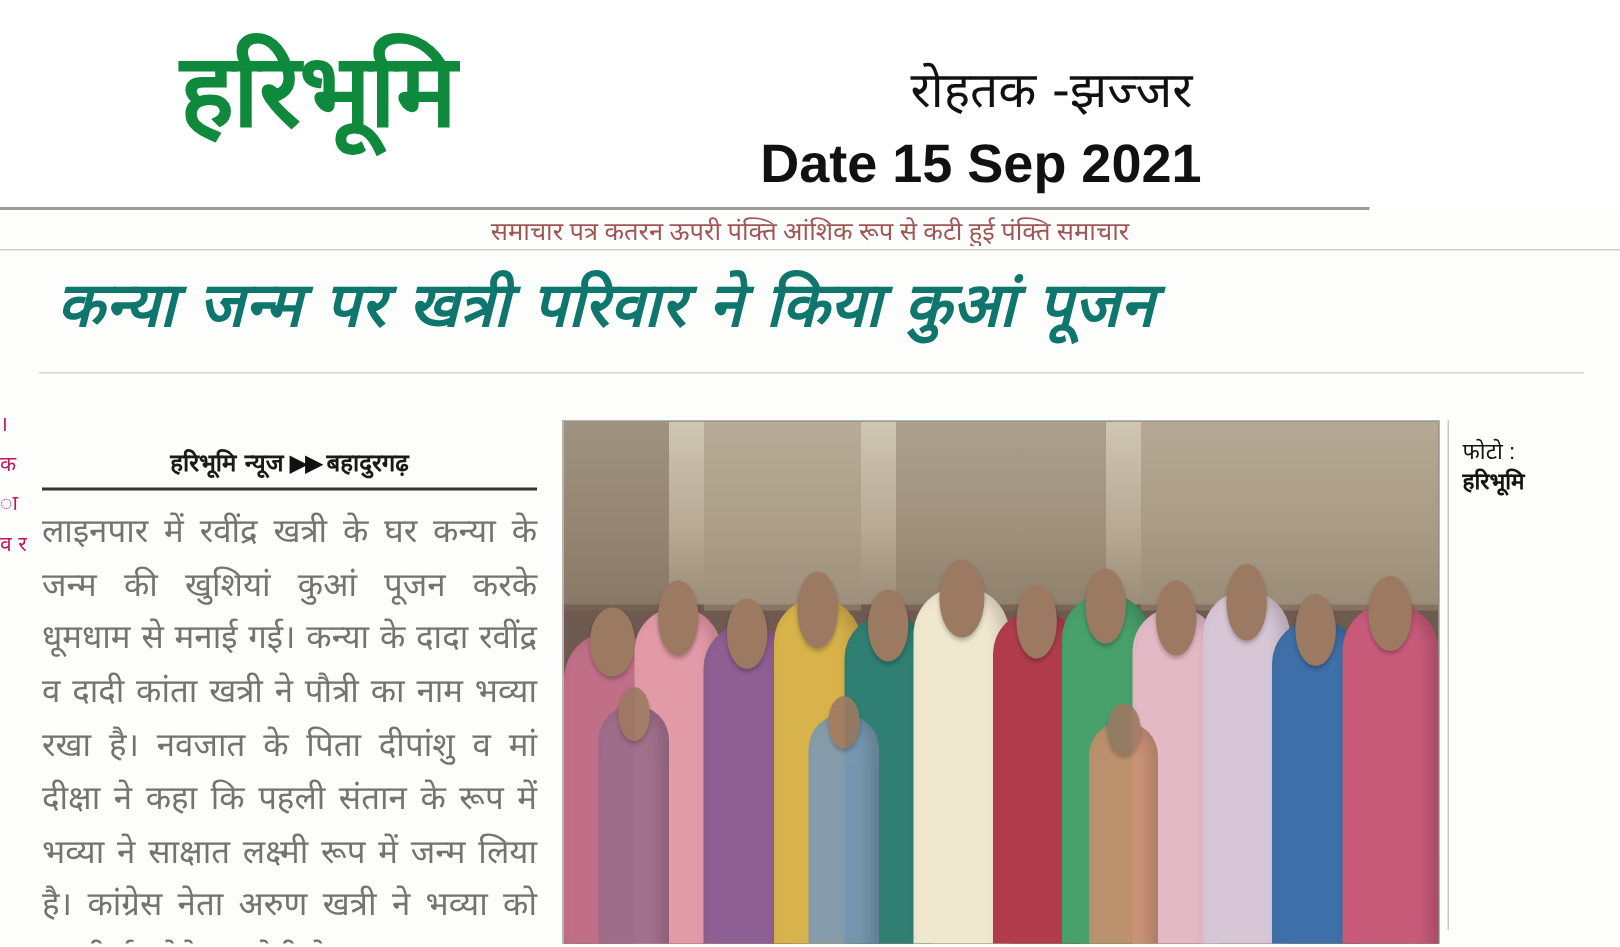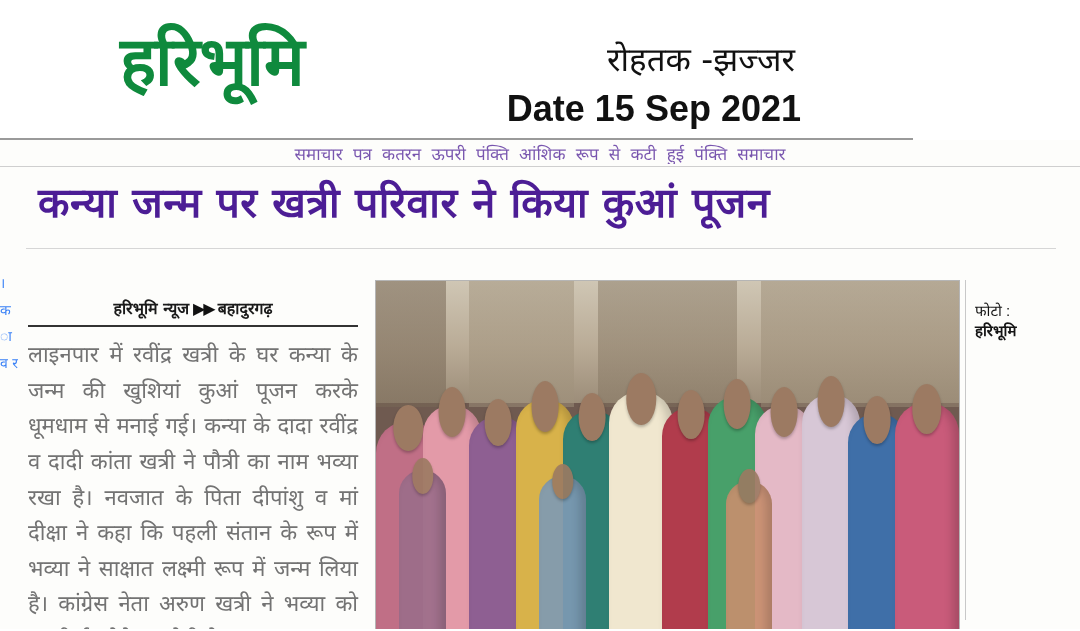--- a/index.html
+++ b/index.html
@@ -58,62 +58,63 @@
     height: 489px;
     background: #fdfdfb;
     overflow: hidden;
   }
   
   .cutoff-strip {
     position: absolute;
     left: 0; top: 2px;
     width: 1080px; height: 22px;
     overflow: hidden;
-    color: #4c1d95;
-    font-family: Liberation Mono, monospace;
+    color: #7f1d1d;
+    font-family: Liberation Serif, serif;
     font-size: 17px;
     text-align: center;
     white-space: nowrap;
     opacity: .75;
   }
   .rule-top {
     position: absolute;
     left: 0; top: 26px;
     width: 1080px;
     border-top: 1px solid #cfcfcf;
   }
 
   .headline {
     position: absolute;
     left: 38px; top: 40px;
     width: 1015px;
     font-family: "DejaVu Sans", sans-serif;
     font-size: 41px;
     font-weight: bold;
-    color: #4c1d95;
+    color: #0f766e;
     letter-spacing: .5px;
     line-height: 1.15;
     white-space: nowrap;
+    font-style: italic;
   }
 
   .hr-under-headline {
     position: absolute;
     left: 26px; top: 108px;
     width: 1030px;
     border-top: 1px solid #d6d6d6;
   }
 
   
   .gutter-left {
     position: absolute;
     left: 0px; top: 130px;
     width: 18px;
     font-family: "DejaVu Sans", sans-serif;
     font-size: 14px;
-    color: #3b82f6;
+    color: #be185d;
     line-height: 1.9;
     overflow: hidden;
   }
 
   
   .col1 {
     position: absolute;
     left: 28px; top: 118px;
     width: 330px;
   }
@@ -198,21 +199,21 @@
     border-left: 1px solid #c8c8c8;
   }
   .caption-box p {
     margin: 0;
     font-family: "DejaVu Sans", sans-serif;
     font-size: 16px;
     line-height: 1.5;
     color: #141414;
   }
   .caption-box .credit-label {
-    margin-top: 20px;
+    margin-top: 10px;
     font-size: 15px;
     color: #141414;
   }
   .caption-box .credit-name {
     font-size: 15px;
     font-weight: bold;
     color: #141414;
   }
 </style>
 </head>

